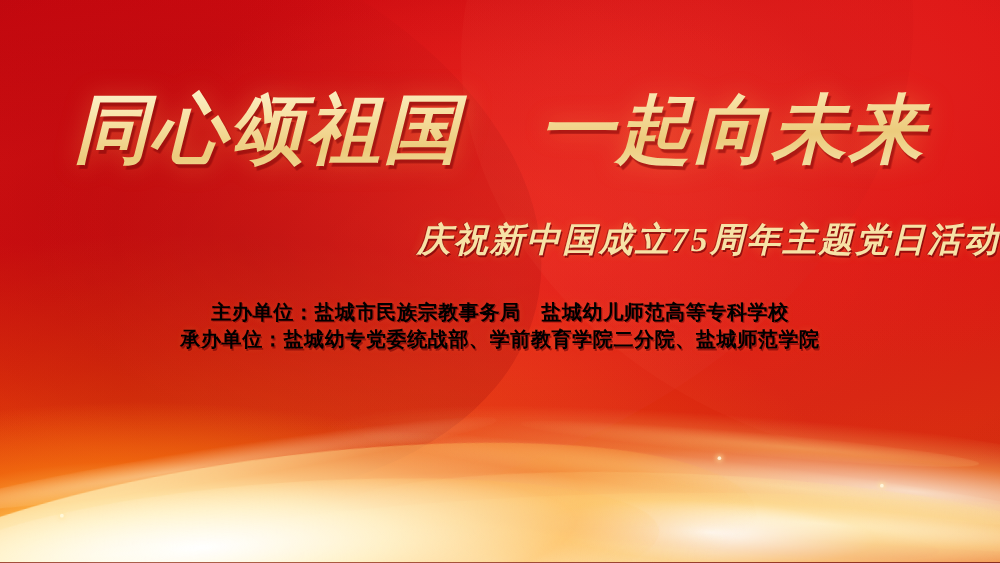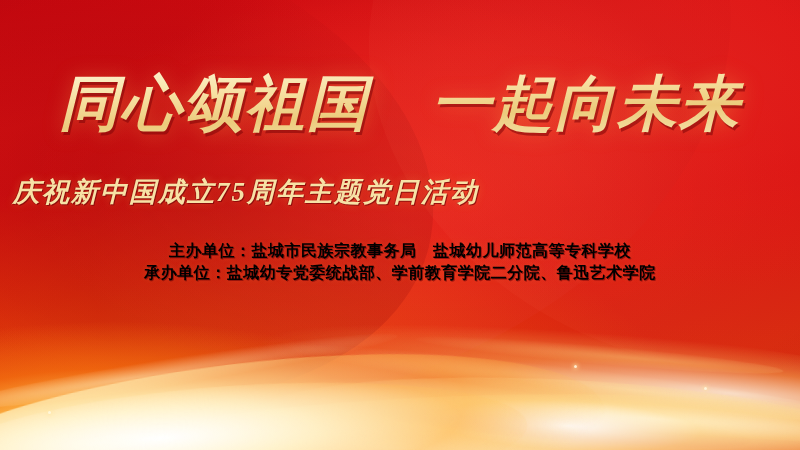--- a/index.html
+++ b/index.html
@@ -191,21 +191,21 @@
     -webkit-background-clip: text;
     background-clip: text;
     -webkit-text-fill-color: transparent;
     filter: drop-shadow(2px 3px 0 rgba(128,4,8,0.55)) drop-shadow(0 0 10px rgba(255,190,90,0.28));
   }
   .title-sub {
     position: absolute;
     top: 176px;
     left: 0;
     right: 0;
-    text-align: left;
+    text-align: right;
     font-family: "Liberation Serif", "DejaVu Serif", serif;
     font-size: 27px;
     line-height: 32px;
     font-weight: 700;
     font-style: italic;
     letter-spacing: 2px;
     color: #f7e2a6;
     text-shadow:
       1px 1px 0 rgba(122,6,8,0.75),
       -1px 0 0 rgba(122,6,8,0.45),
@@ -276,18 +276,18 @@
   </div>
 
   <div class="text-layer">
 
     <div class="title-main">同心颂祖国　一起向未来</div>
 
     <div class="title-sub">庆祝新中国成立75周年主题党日活动</div>
 
     <div class="org-block">
       <div class="org-line indent-1">主办单位：盐城市民族宗教事务局　盐城幼儿师范高等专科学校</div>
-      <div class="org-line">承办单位：盐城幼专党委统战部、学前教育学院二分院、鲁迅艺术学院</div>
+      <div class="org-line">承办单位：盐城幼专党委统战部、学前教育学院二分院、盐城师范学院</div>
     </div>
 
 
   </div>
 </div>
 
 </body></html>

